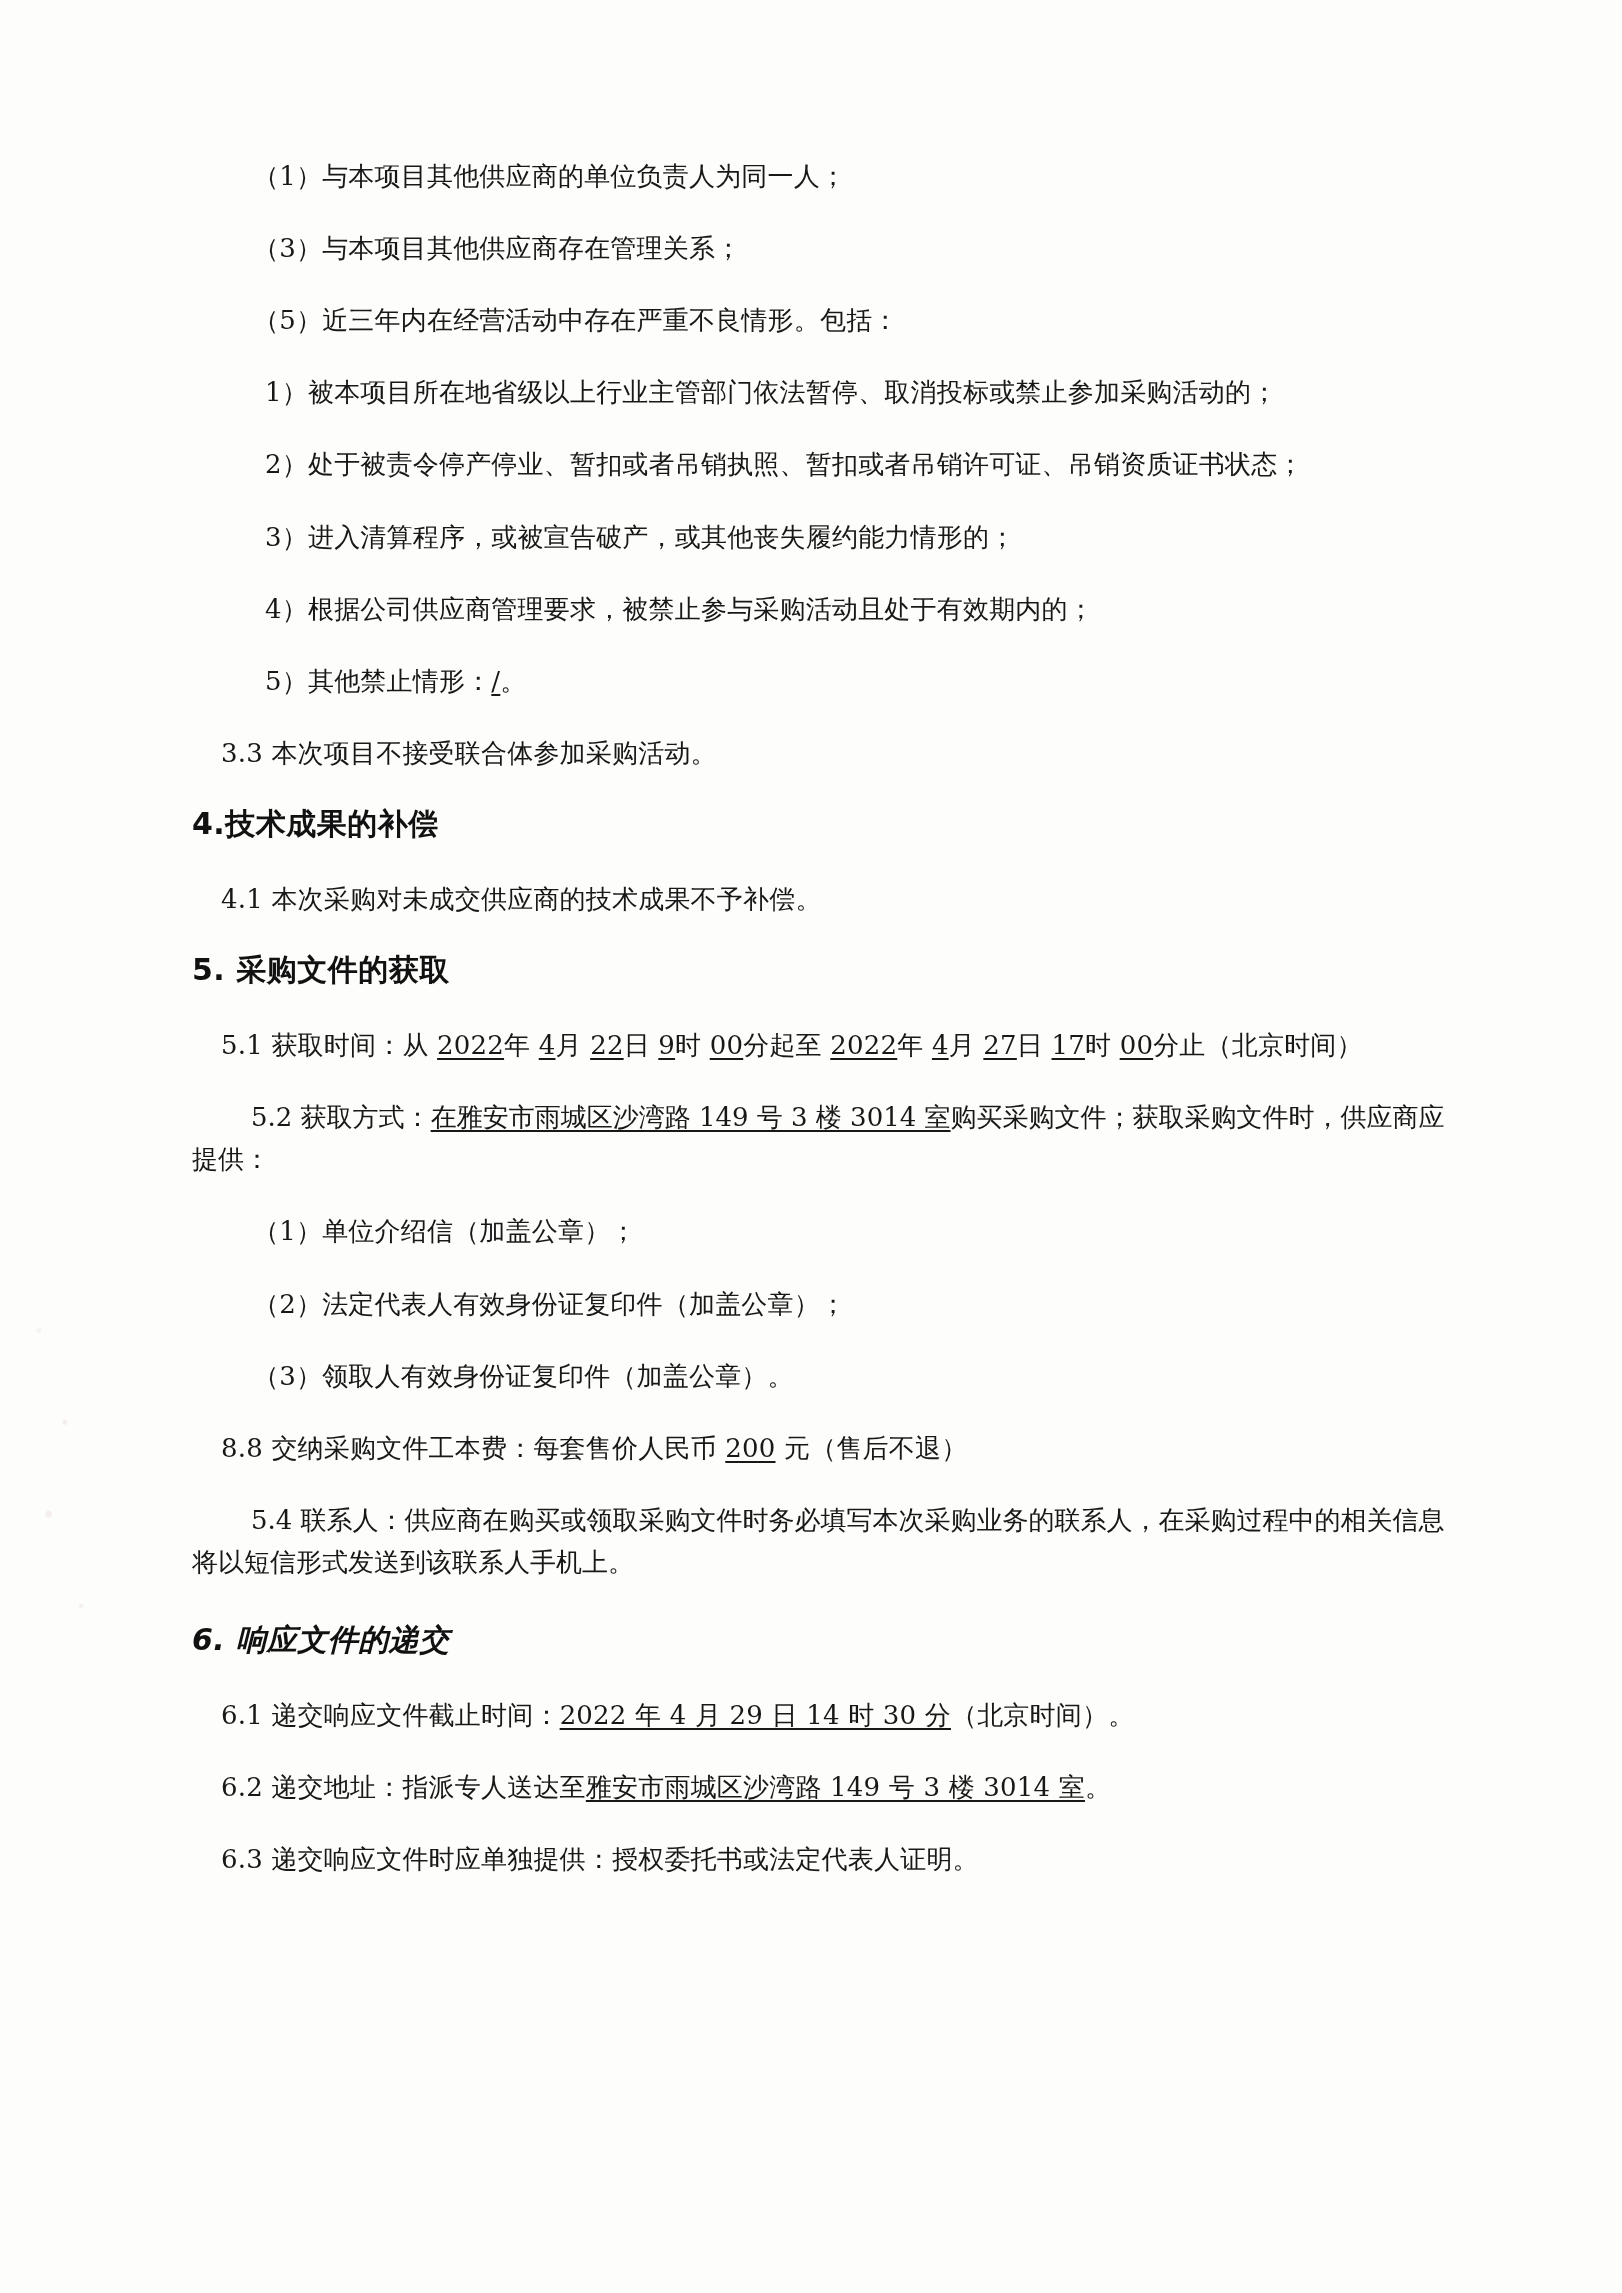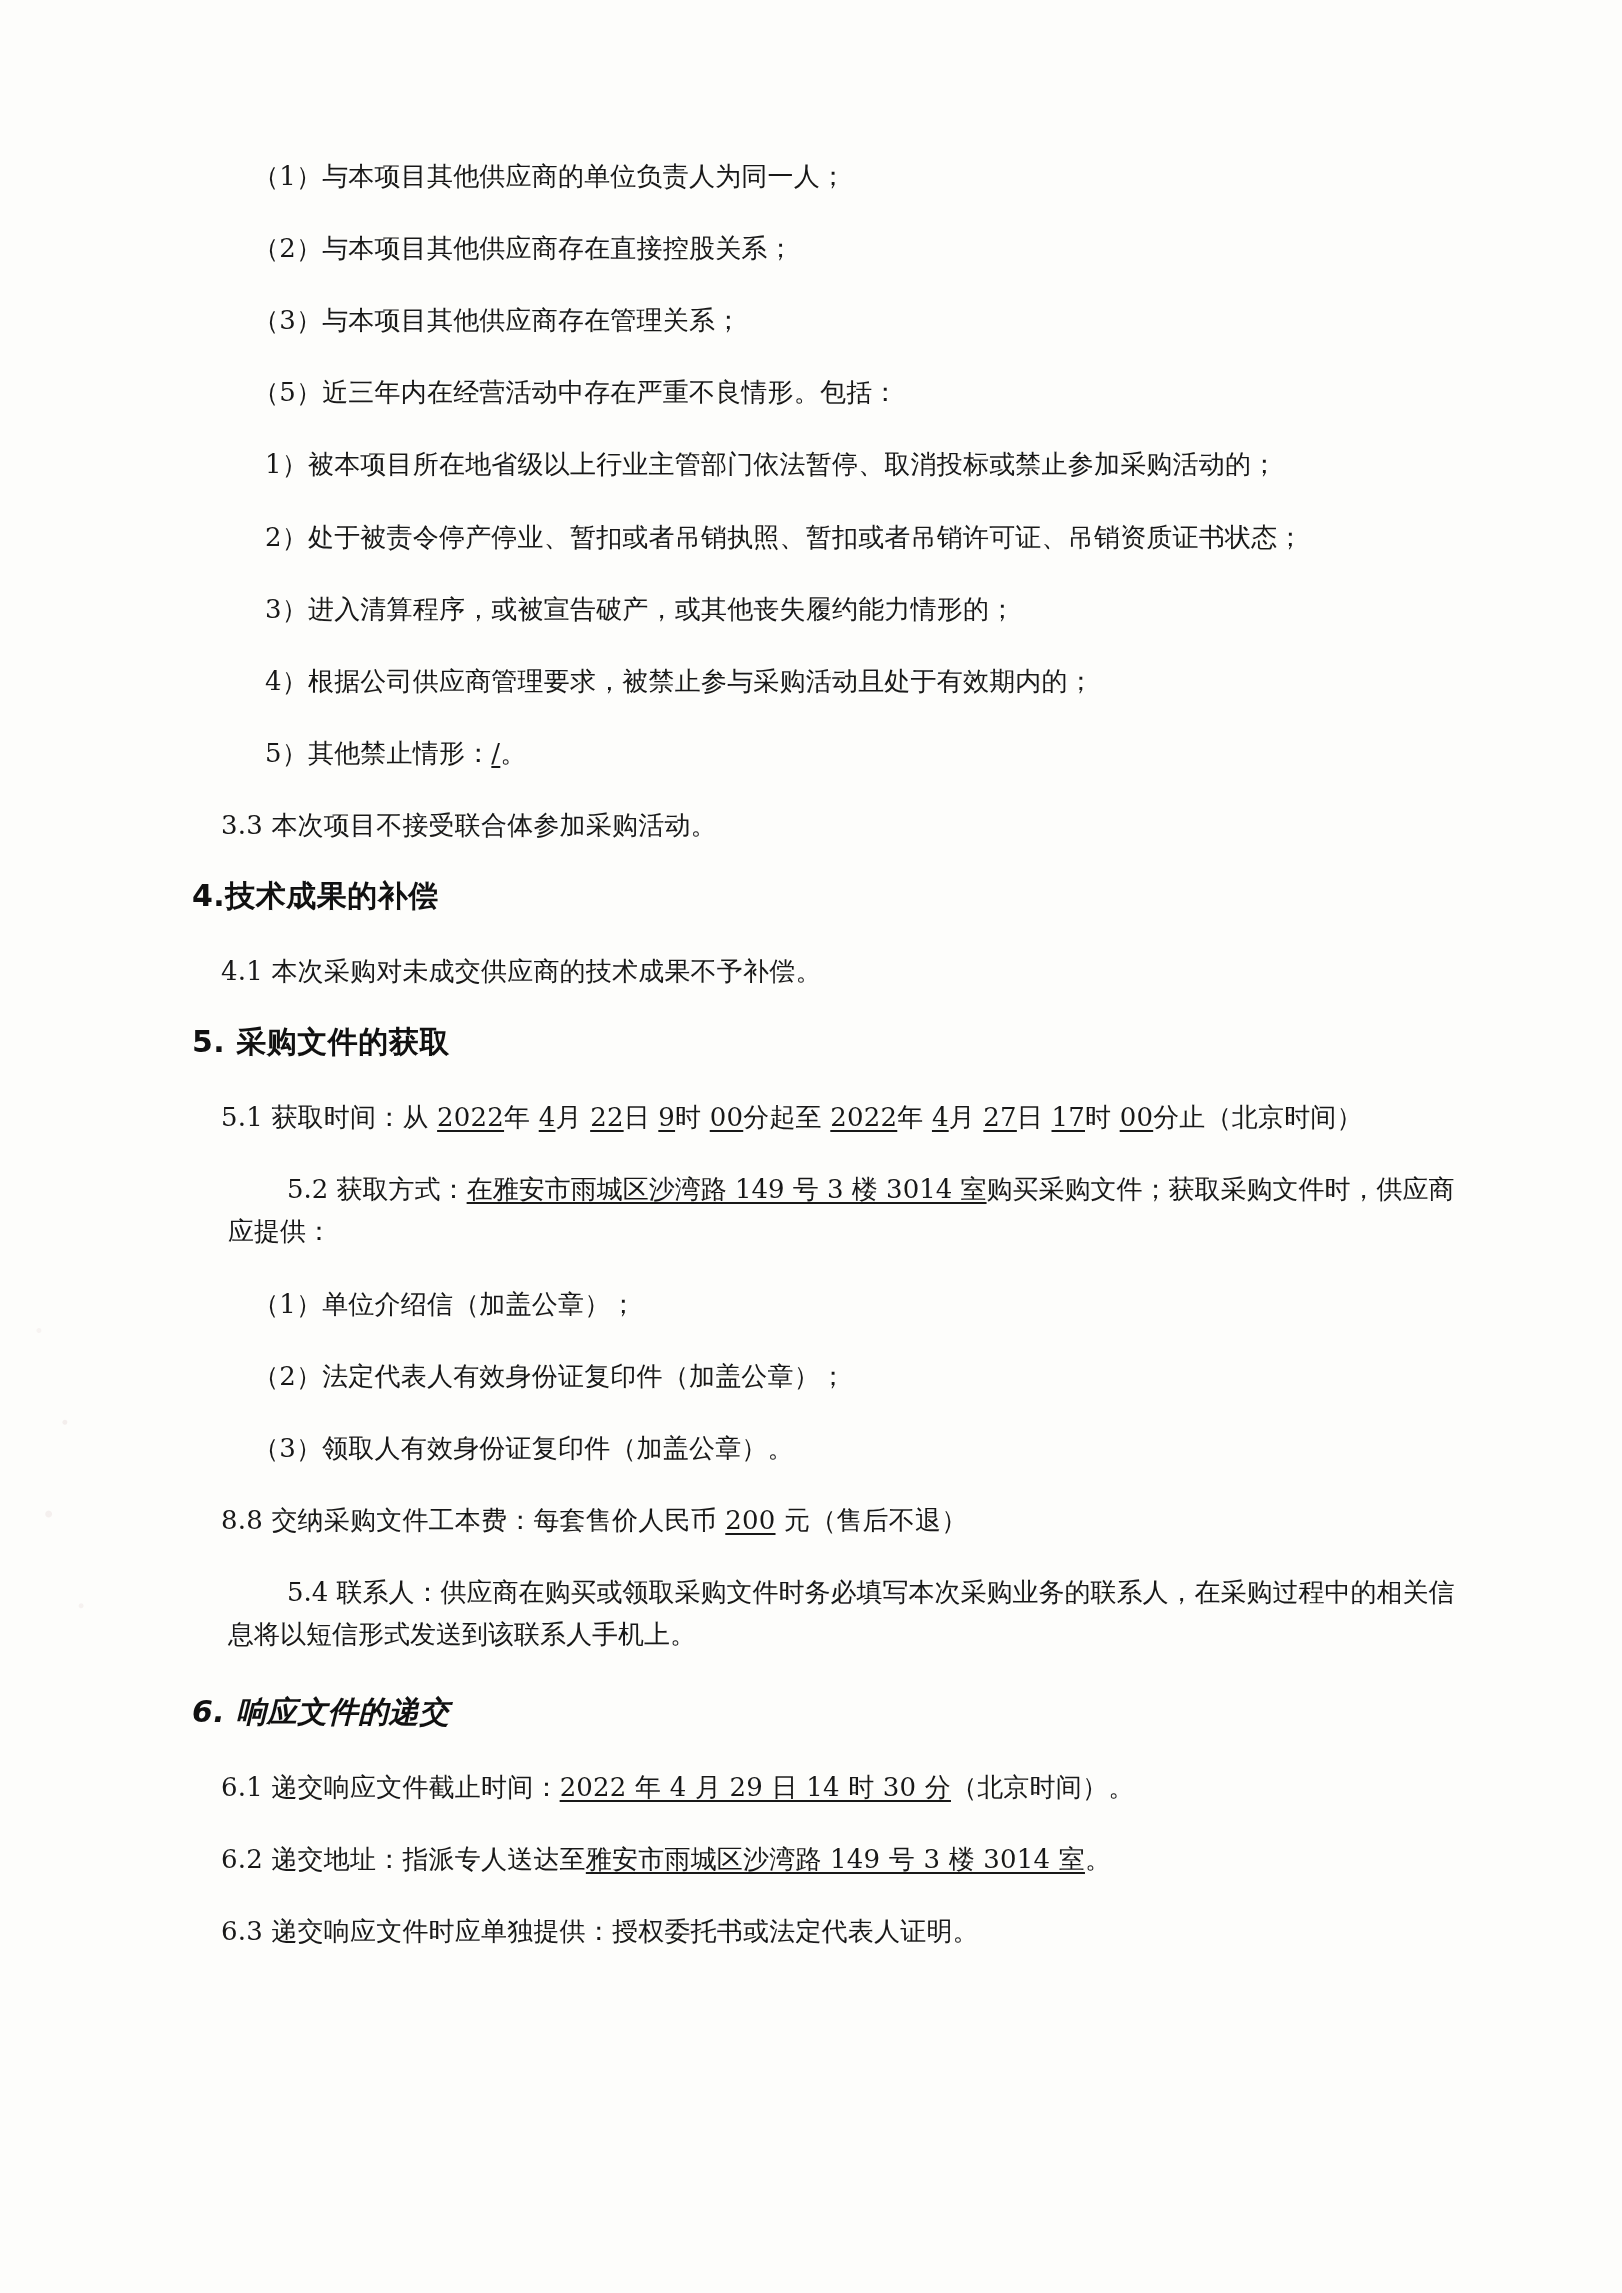--- a/index.html
+++ b/index.html
@@ -64,34 +64,32 @@
     text-underline-offset: 3.9px;
   }
   .wrap-para {
     font-size: 26px;
     line-height: 1.62;
     margin: 0 0 30px 0;
     color: #181818;
   }
   .p-indent {
     text-indent: 59px;
-    margin-left: 36px;
   }
   .nowrap { white-space: nowrap; }
 </style>
 </head>
 <body>
 
 <div class="page">
   <div class="scan-noise"></div>
 
   <div class="content">
 
     <p class="para indent1">（1）与本项目其他供应商的单位负责人为同一人；</p>
-    <p class="para indent1">（2）与本项目其他供应商存在直接控股关系；</p>
     <p class="para indent1">（3）与本项目其他供应商存在管理关系；</p>
     <p class="para indent1">（5）近三年内在经营活动中存在严重不良情形。包括：</p>
 
     <p class="para indent2">1）被本项目所在地省级以上行业主管部门依法暂停、取消投标或禁止参加采购活动的；</p>
     <p class="para indent2">2）处于被责令停产停业、暂扣或者吊销执照、暂扣或者吊销许可证、吊销资质证书状态；</p>
     <p class="para indent2">3）进入清算程序，或被宣告破产，或其他丧失履约能力情形的；</p>
     <p class="para indent2">4）根据公司供应商管理要求，被禁止参与采购活动且处于有效期内的；</p>
 
     <p class="para indent2"><span>5）其他禁止情形：</span><span class="u">/</span><span>。</span></p>
 

